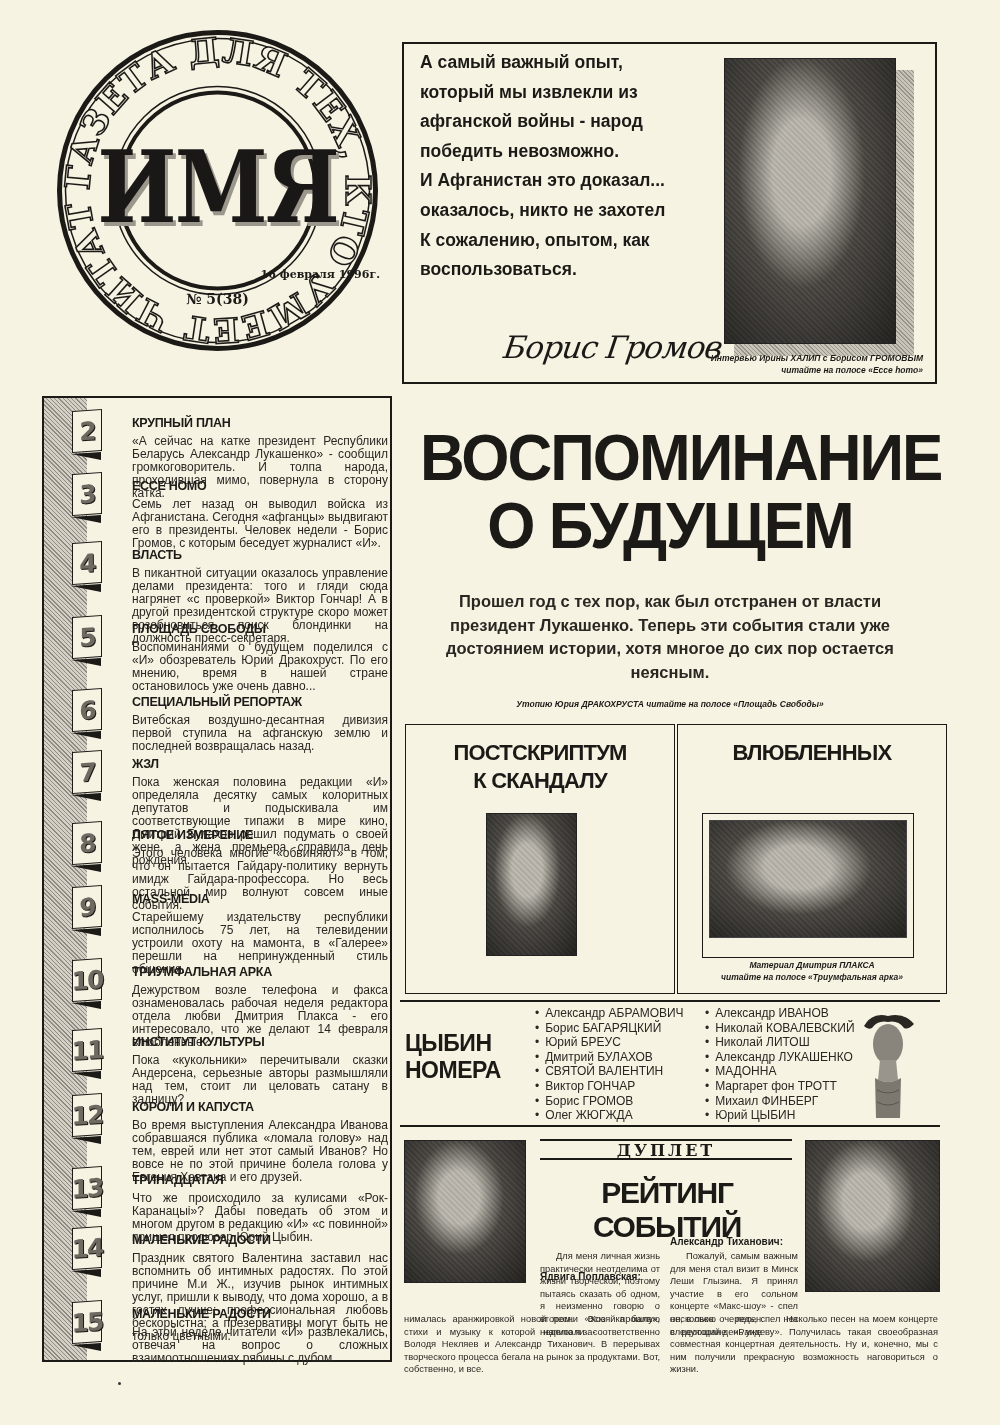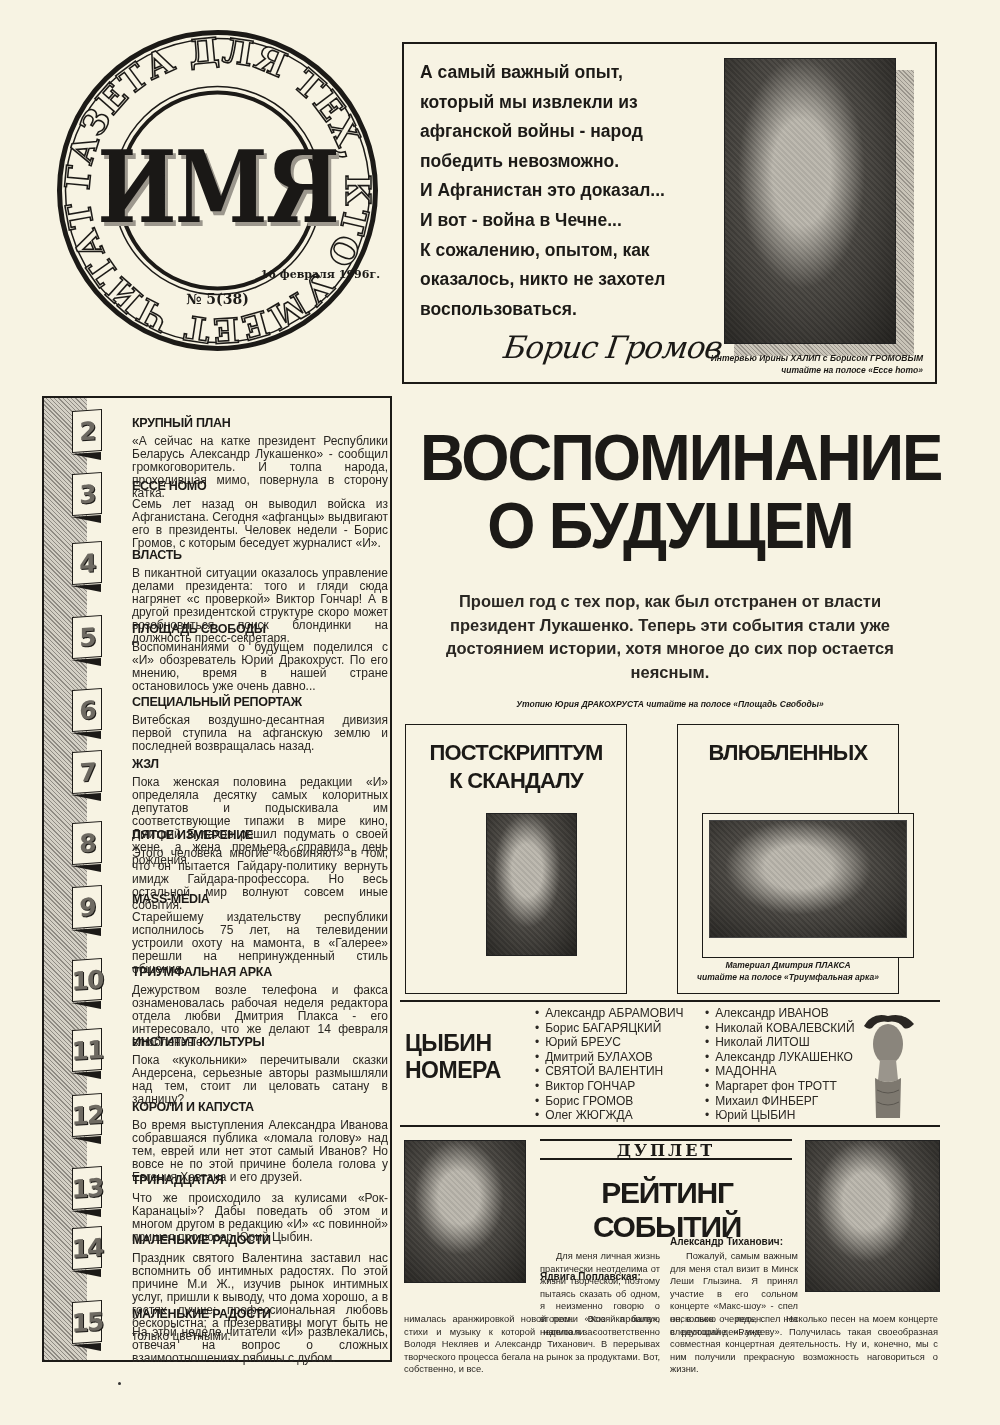--- a/index.html
+++ b/index.html
@@ -13,21 +13,21 @@
     font-family: "DejaVu Serif", serif; font-weight: bold; font-size: 84px; letter-spacing: -2px;
     color: #1a1816; text-shadow: 3px 3px 0 #9c978d; transform: scaleY(1.18); line-height: 1; }
   .seal-date { position: absolute; left: 0; right: 0; top: 240px; text-align: right;
     font-family: "DejaVu Serif", serif; font-weight: bold; font-size: 11px; }
   .seal-issue { position: absolute; left: 0; right: 0; top: 263px; text-align: center;
     font-family: "DejaVu Serif", serif; font-weight: bold; font-size: 14px; }
 
   
   .quote-box { position: absolute; left: 402px; top: 42px; width: 535px; height: 342px;
     border: 2px solid #1c1a17; }
-  .quote-lines { position: absolute; left: 16px; top: 14px; width: 310px; }
+  .quote-lines { position: absolute; left: 16px; top: 4px; width: 310px; }
   .quote-lines div { font-weight: bold; font-size: 17.5px; line-height: 29.6px; color: #1c1a17; white-space: nowrap; }
   .signature { position: absolute; left: 100px; top: 285px; font-family: "DejaVu Serif", serif;
     font-style: italic; font-size: 31px; color: #1c1a17; letter-spacing: -1px; transform: skewX(-8deg); }
   .photo { background: repeating-linear-gradient(45deg, #6b6862 0 2px, #8c8880 2px 4px); position: relative; overflow: hidden; }
   .photo::after { content: ""; position: absolute; inset: 0;
     background: radial-gradient(ellipse at 45% 40%, rgba(230,226,215,0.55) 0 22%, rgba(40,38,35,0.6) 48%, rgba(20,19,17,0.85) 100%); }
   .gromov-photo { position: absolute; left: 320px; top: 14px; width: 172px; height: 286px; border: 1px solid #222; }
   .gromov-shadow { position: absolute; left: 330px; top: 26px; width: 180px; height: 286px;
     background: repeating-linear-gradient(45deg, #9a958c 0 1px, #c9c4b8 1px 3px); }
   .caption { font-family: "Liberation Sans", sans-serif; font-style: italic; font-weight: bold;
@@ -53,21 +53,21 @@
 
   
   .headline { position: absolute; left: 420px; top: 428px; width: 500px; text-align: center;
     font-weight: bold; font-size: 62px; line-height: 64px; letter-spacing: -2px; color: #1c1a17;
     transform: scaleY(1.05); }
   .lead { position: absolute; left: 440px; top: 590px; width: 460px; text-align: center;
     font-weight: bold; font-size: 16.5px; line-height: 23.6px; color: #2a2723; }
   .lead-caption { position: absolute; left: 420px; top: 698px; width: 500px; text-align: center; }
 
   
-  .teaser { position: absolute; top: 724px; width: 222px; height: 270px; border: 1.5px solid #1c1a17; }
+  .teaser { position: absolute; top: 724px; width: 270px; height: 270px; border: 1.5px solid #1c1a17; }
   .teaser-left { left: 405px; }
   .teaser-right { left: 677px; }
   .teaser-title { position: absolute; left: 0; right: 0; top: 14px; text-align: center; font-weight: bold;
     font-size: 22px; line-height: 28px; letter-spacing: -0.8px; color: #1c1a17; }
   .teaser-caption { position: absolute; left: 0; right: 0; bottom: 10px; text-align: center; }
   .tsy-photo { position: absolute; left: 80px; top: 88px; width: 91px; height: 143px; border: 1px solid #222; }
   .valentine-frame { position: absolute; left: 24px; top: 88px; width: 212px; height: 145px;
     border: 1.5px solid #1c1a17; padding: 6px; background: #f7f3e3; }
   .valentine-photo { width: 100%; height: 118px; border: 1px solid #444; }
 
@@ -117,23 +117,22 @@
   <div class="seal-issue">№ 5(38)</div>
 </div>
 
 <div class="quote-box">
   <div class="quote-lines">
     <div>А самый важный опыт,</div>
     <div>который мы извлекли из</div>
     <div>афганской войны - народ</div>
     <div>победить невозможно.</div>
     <div>И Афганистан это доказал...</div>
-    <div>И вот - война в Чечне...</div>
+    <div>оказалось, никто не захотел</div>
     <div>К сожалению, опытом, как</div>
-    <div>оказалось, никто не захотел</div>
     <div>воспользоваться.</div>
   </div>
   <div class="signature">Борис Громов</div>
   <div class="gromov-shadow"></div>
   <div class="gromov-photo photo"></div>
   <div class="gromov-caption caption">
     <div>Интервью Ирины ХАЛИП с Борисом ГРОМОВЫМ</div>
     <div>читайте на полосе «Ecce homo»</div>
   </div>
 </div>

